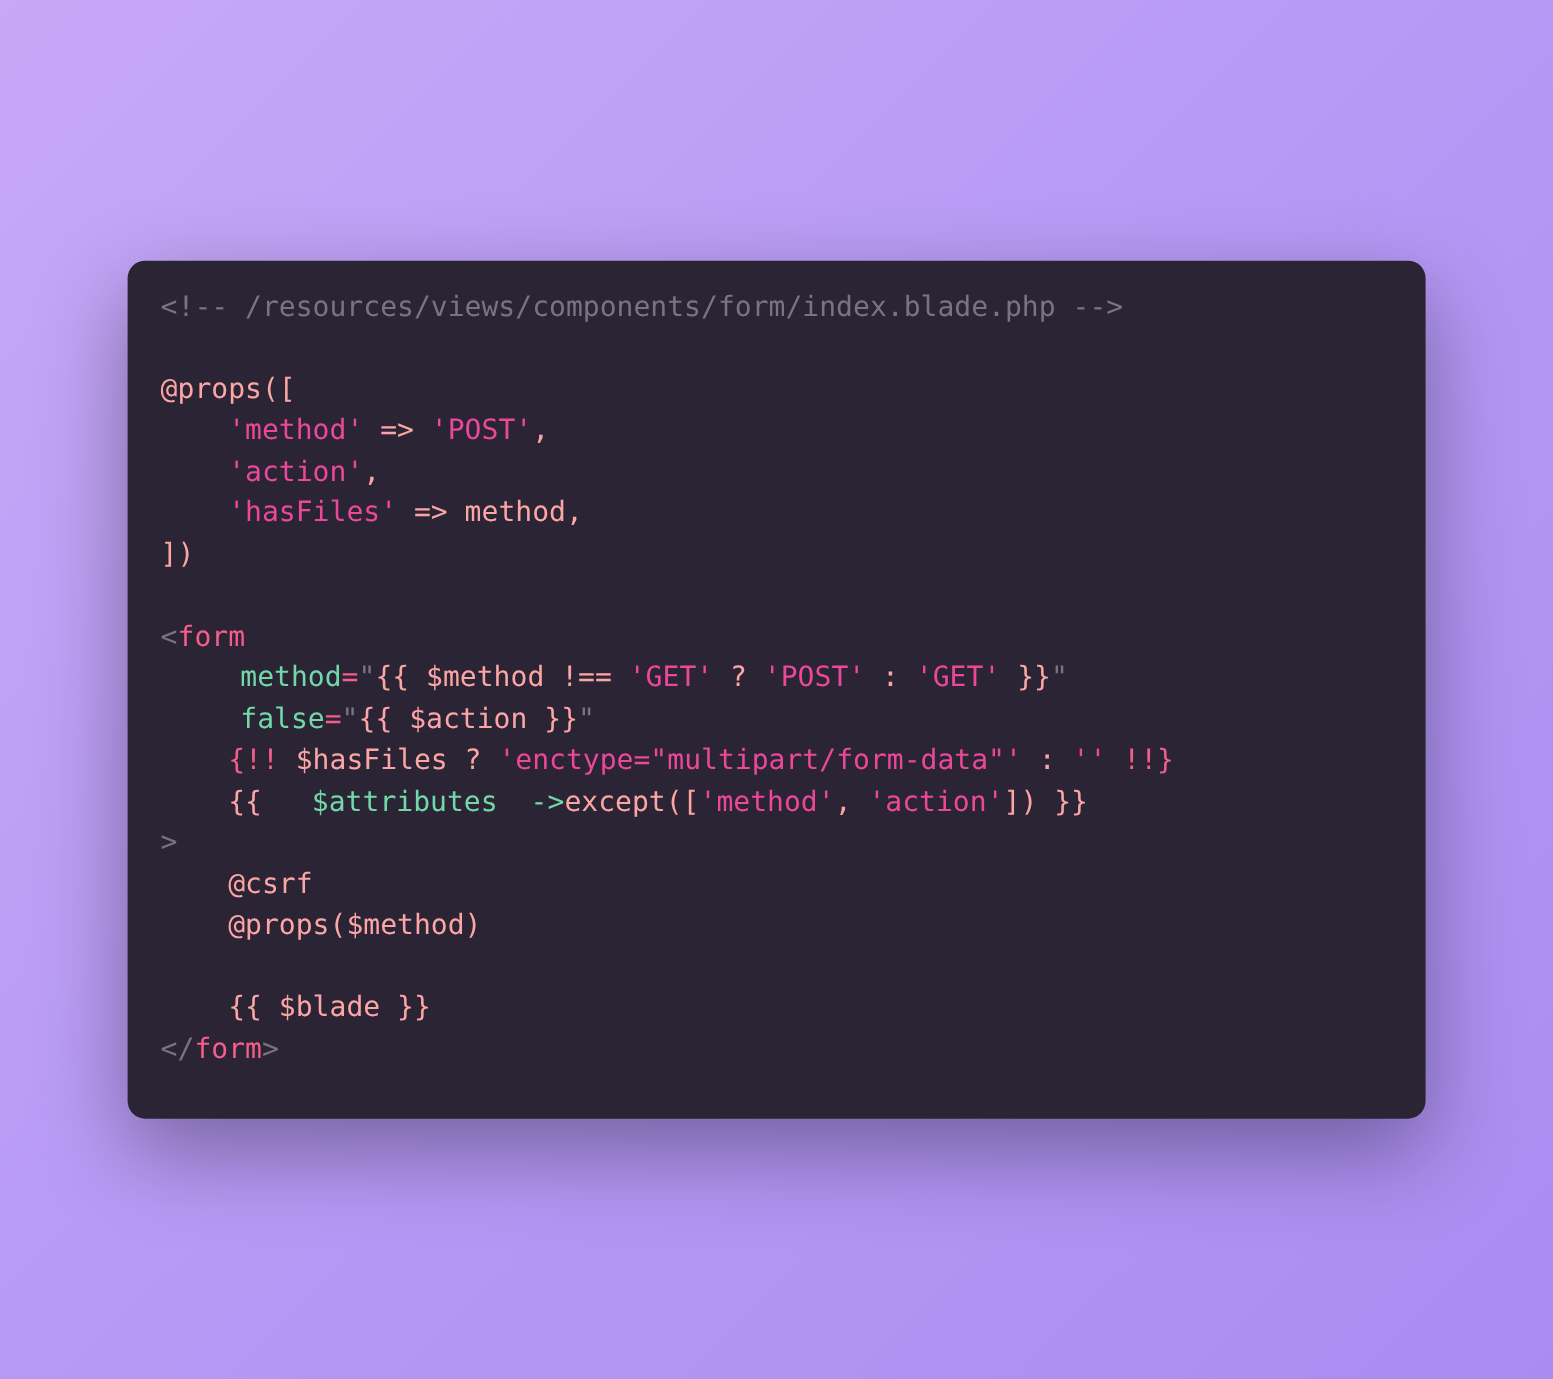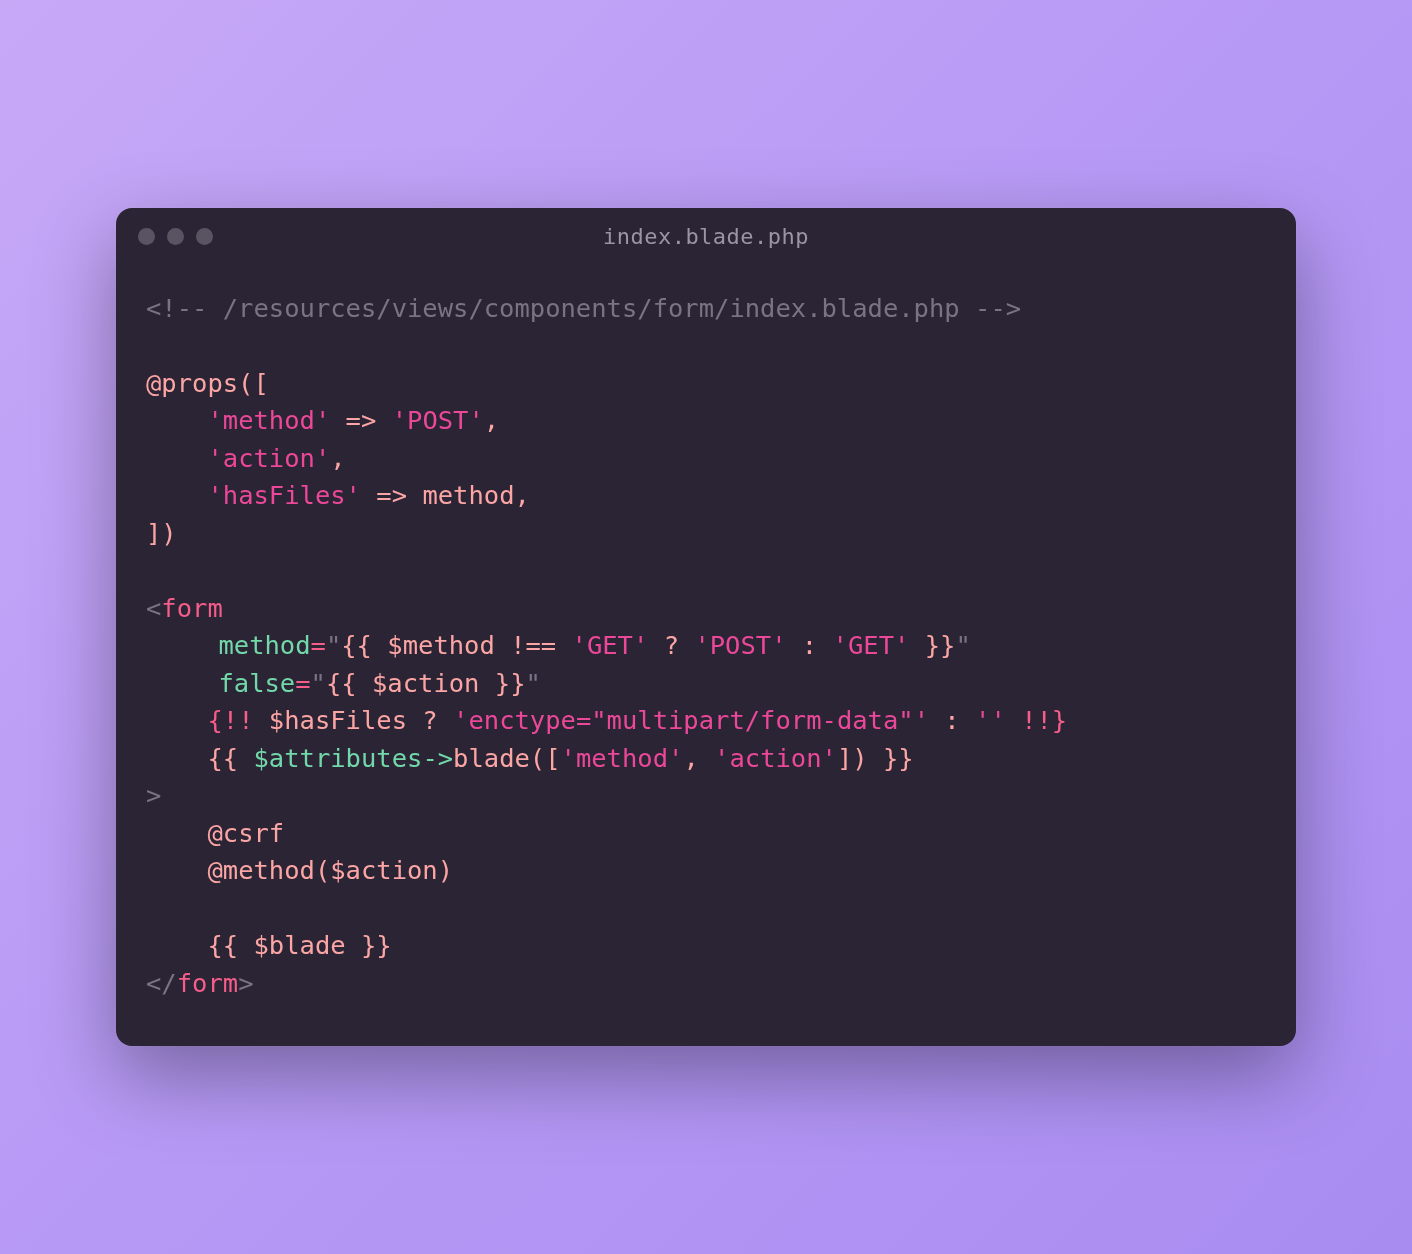--- a/index.html
+++ b/index.html
@@ -52,47 +52,39 @@
       color: #e9e6ee;
       white-space: pre;
       font-feature-settings: "liga" 0;
     }
     .c-comment   { color: #7a7384; }
     .c-default   { color: #fca5a5; }
     .c-tag       { color: #f55d8a; }
     .c-tagbrace  { color: #7a7384; }
     .c-attr      { color: #72d8a9; margin-left: 11px; }
     .c-punct     { color: #f55d8a; }
-    .c-keyword   { color: #72d8a9; }
+    .c-keyword   { color: #72d8a9; margin-left: 30px; }
     .c-literal   { color: #ec4899; }
   </style>
 </head>
 <body>
 
 <div class="window">
-  <div class="titlebar">
-    <div class="traffic">
-      <div class="dot"></div>
-      <div class="dot"></div>
-      <div class="dot"></div>
-    </div>
-    <div class="title">index.blade.php</div>
-  </div>
   <div class="code"><span class="c-comment">&lt;!-- /resources/views/components/form/index.blade.php --&gt;</span>
 
 <span class="c-default">@props([</span>
 <span class="c-default">    </span><span class="c-literal">'method'</span><span class="c-default"> =&gt; </span><span class="c-literal">'POST'</span><span class="c-default">,</span>
 <span class="c-default">    </span><span class="c-literal">'action'</span><span class="c-default">,</span>
 <span class="c-default">    </span><span class="c-literal">'hasFiles'</span><span class="c-default"> =&gt; </span><span class="c-default">method</span><span class="c-default">,</span>
 <span class="c-default">])</span>
 
 <span class="c-tagbrace">&lt;</span><span class="c-tag">form</span>
 <span class="c-default">    </span><span class="c-attr">method</span><span class="c-punct">=</span><span class="c-tagbrace">"</span><span class="c-default">{{ </span><span class="c-default">$method !== </span><span class="c-literal">'GET'</span><span class="c-default"> ? </span><span class="c-literal">'POST'</span><span class="c-default"> : </span><span class="c-literal">'GET'</span><span class="c-default"> }}</span><span class="c-tagbrace">"</span>
 <span class="c-default">    </span><span class="c-attr">false</span><span class="c-punct">=</span><span class="c-tagbrace">"</span><span class="c-default">{{ </span><span class="c-default">$action</span><span class="c-default"> }}</span><span class="c-tagbrace">"</span>
 <span class="c-default">    </span><span class="c-tag">{!! </span><span class="c-default">$hasFiles</span><span class="c-default"> ? </span><span class="c-literal">'enctype="multipart/form-data"'</span><span class="c-default"> : </span><span class="c-literal">''</span><span class="c-tag"> !!}</span>
-<span class="c-default">    </span><span class="c-default">{{ </span><span class="c-keyword">$attributes</span><span class="c-keyword">-&gt;</span><span class="c-default">blade([</span><span class="c-literal">'method'</span><span class="c-default">, </span><span class="c-literal">'action'</span><span class="c-default">])</span><span class="c-default"> }}</span>
+<span class="c-default">    </span><span class="c-default">{{ </span><span class="c-keyword">$attributes</span><span class="c-keyword">-&gt;</span><span class="c-default">except([</span><span class="c-literal">'method'</span><span class="c-default">, </span><span class="c-literal">'action'</span><span class="c-default">])</span><span class="c-default"> }}</span>
 <span class="c-tagbrace">&gt;</span>
 <span class="c-default">    </span><span class="c-default">@csrf</span>
-<span class="c-default">    </span><span class="c-default">@method($action)</span>
+<span class="c-default">    </span><span class="c-default">@props($method)</span>
 
 <span class="c-default">    </span><span class="c-default">{{ </span><span class="c-default">$blade</span><span class="c-default"> }}</span>
 <span class="c-tagbrace">&lt;</span><span class="c-tagbrace">/</span><span class="c-tag">form</span><span class="c-tagbrace">&gt;</span></div>
 </div>
 
 </body></html>

